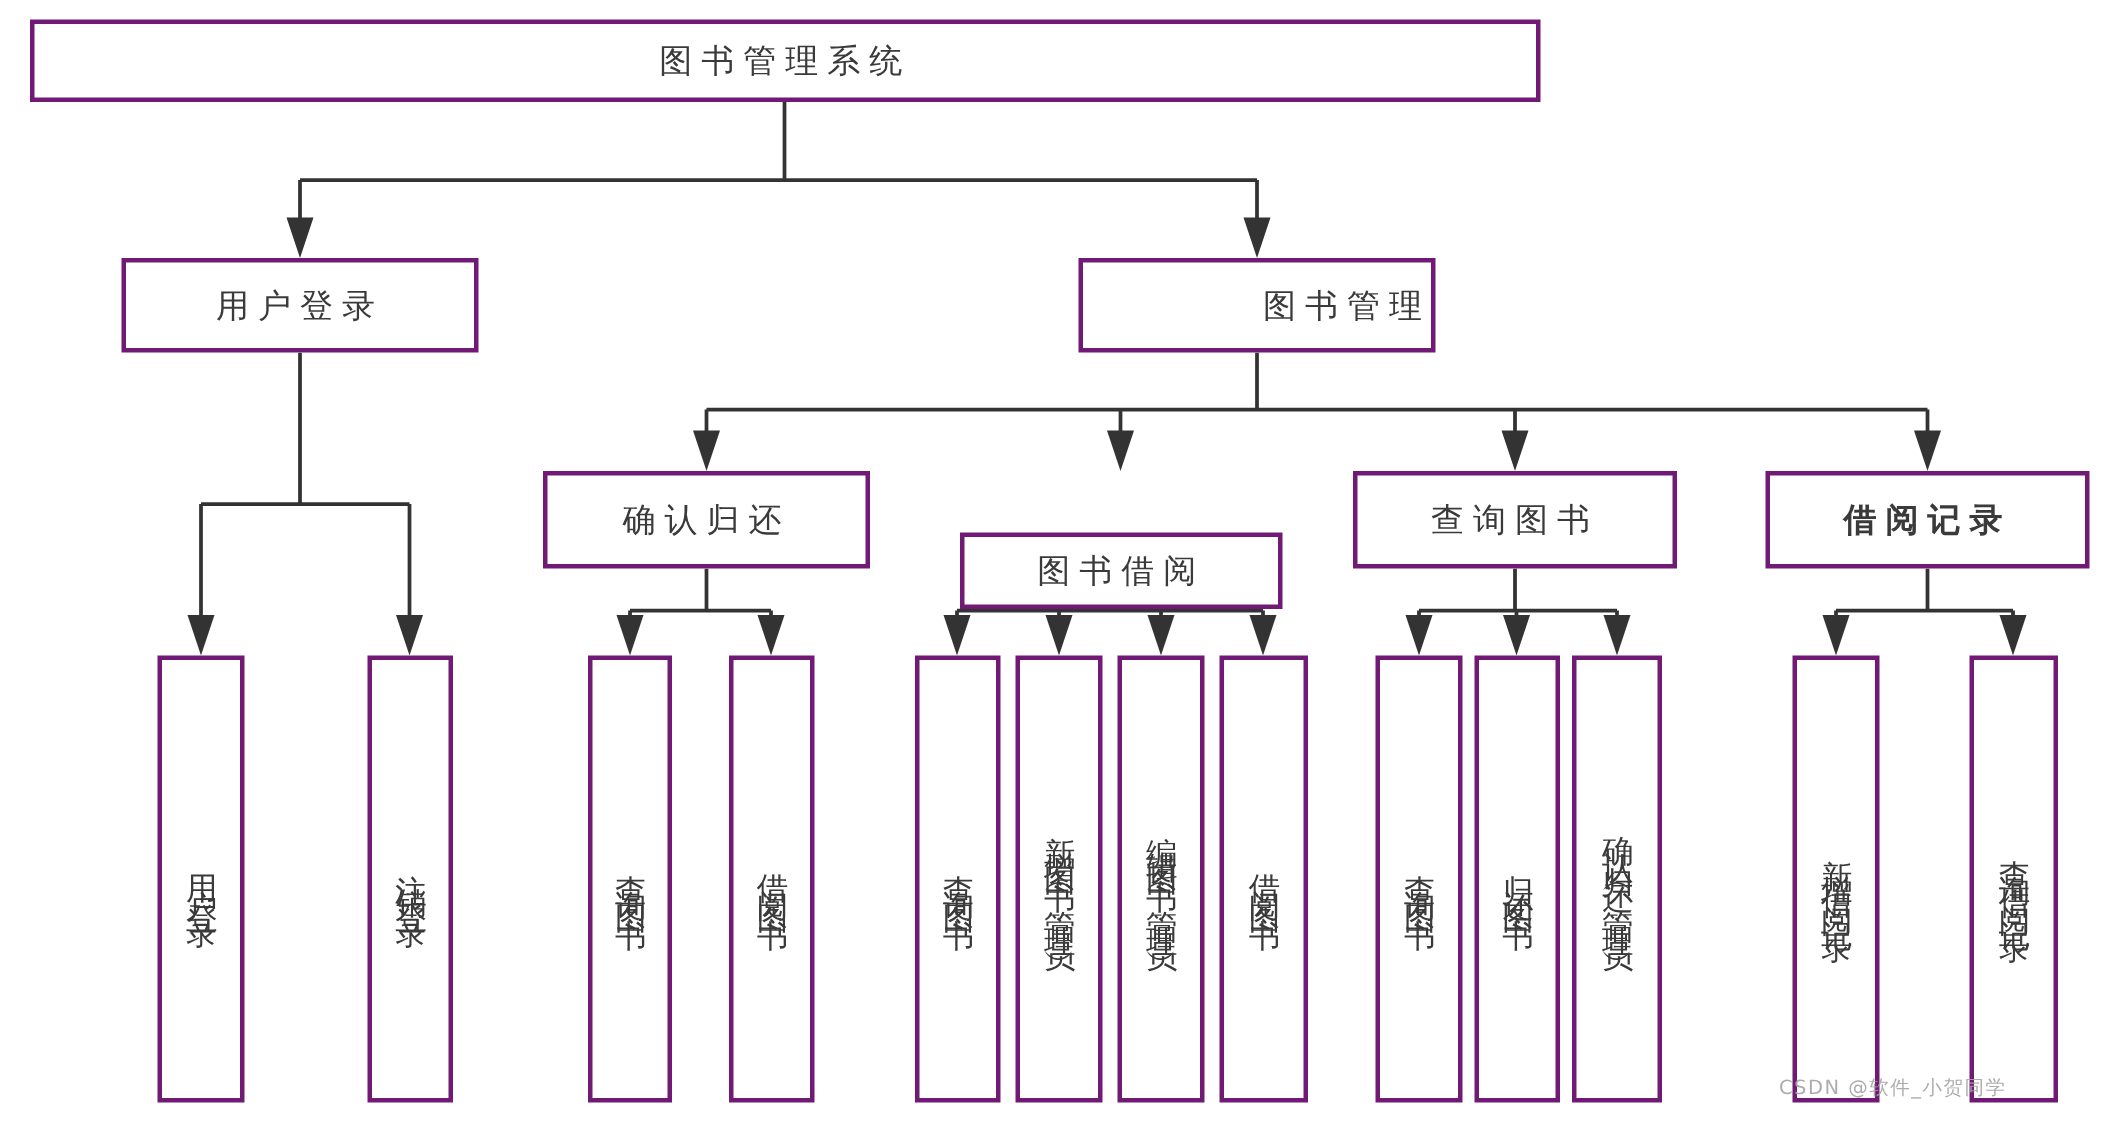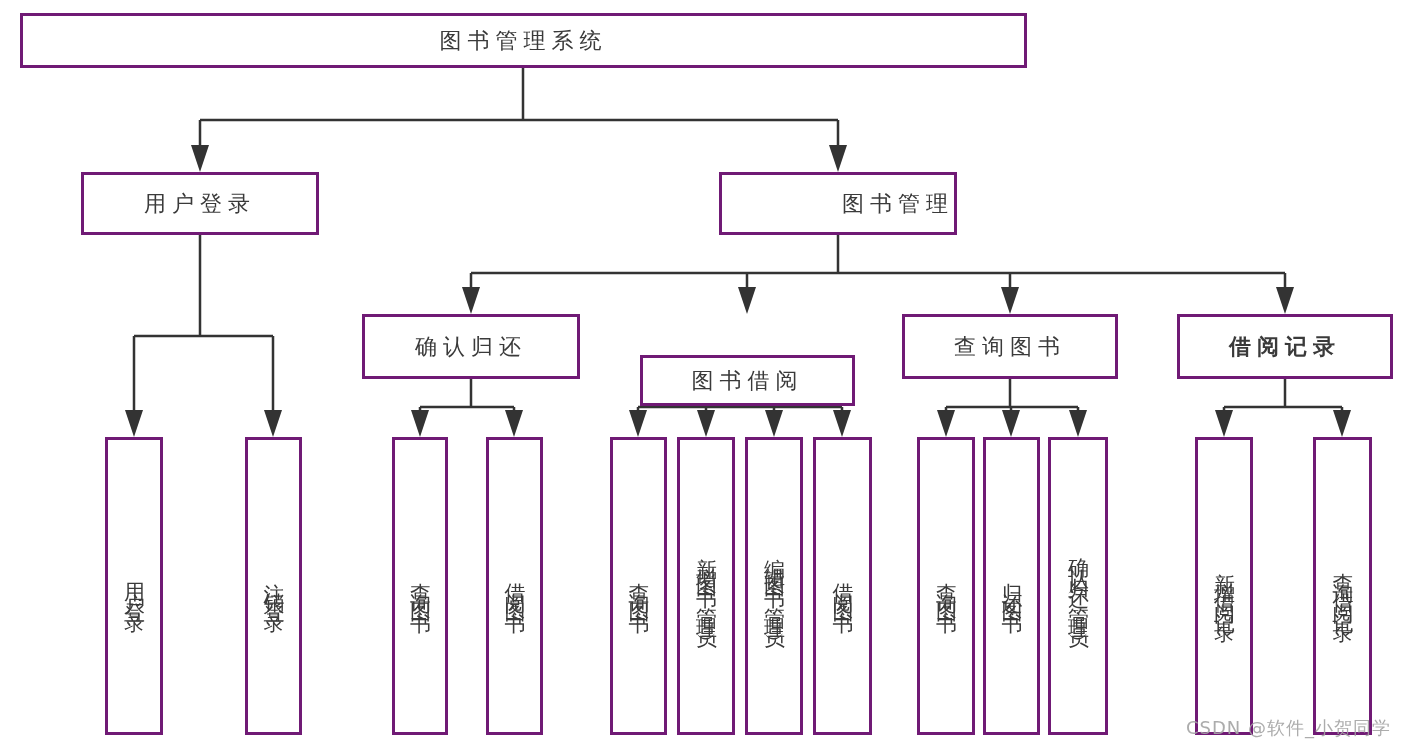--- a/index.html
+++ b/index.html
@@ -44,21 +44,21 @@
     text-orientation: mixed;
     font-size: 21px;
     letter-spacing: 10px;
     line-height: 1;
   }
   .watermark {
     position: absolute;
     left: 1186px;
     top: 716px;
     z-index: 2;
-    font-size: 18px;
+    font-size: 13px;
     color: rgba(165, 165, 165, 0.92);
     letter-spacing: 1px;
     white-space: nowrap;
     text-align: center;
   }
 </style>
 </head>
 <body>
 
 <div class="canvas">

